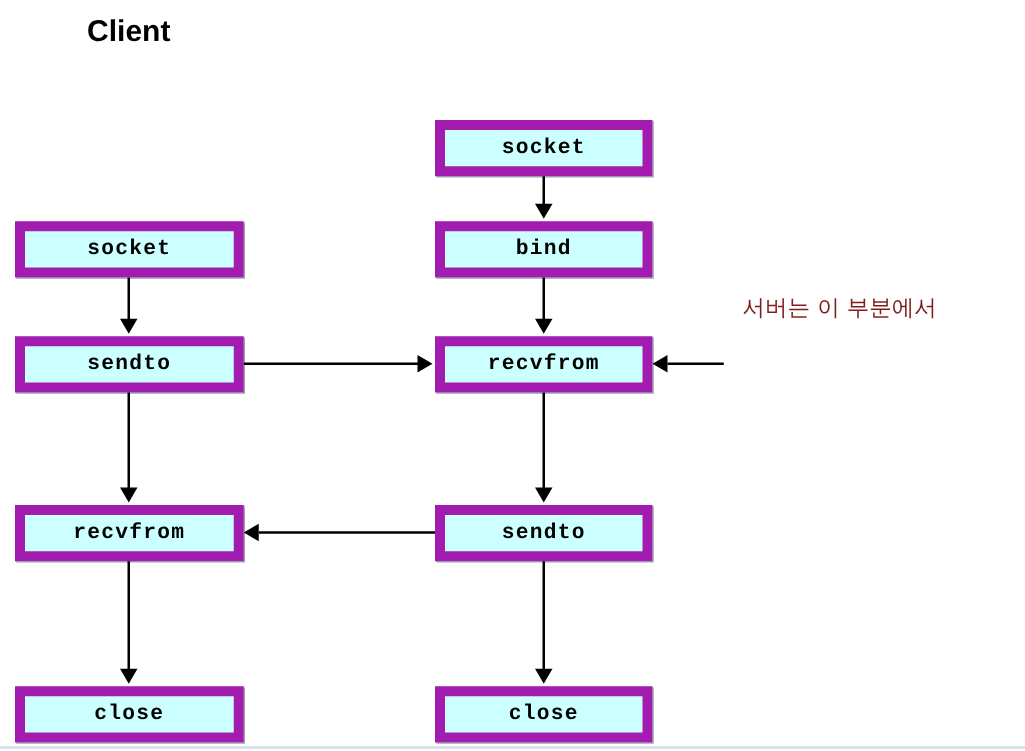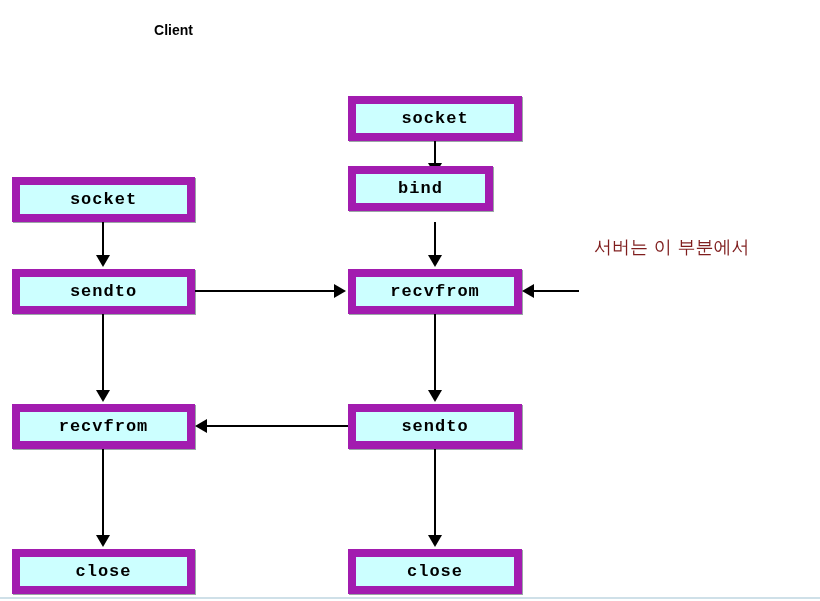--- a/index.html
+++ b/index.html
@@ -14,26 +14,25 @@
     background: #ffffff;
     overflow: hidden;
     font-family: "Liberation Sans", sans-serif;
   }
 
   
   .col-header {
     position: absolute;
     font-family: "Liberation Sans", sans-serif;
     font-weight: bold;
-    font-size: 14px;
+    font-size: 24px;
     color: #000000;
-    text-align: right;
+    text-align: center;
     white-space: nowrap;
     letter-spacing: 0px;
-    margin-top: 10px;
   }
 
   
   .node {
     position: absolute;
     box-sizing: border-box;
     background: #ccffff;
     border: 8px solid #a21caf;
     box-shadow: 1px 1px 0 0 #9aa6a6;
     display: flex;
@@ -111,21 +110,21 @@
 <div id="canvas">
 
   <div class="col-header" style="left:13px; top:12px; width:180px;">Client</div>
 
   <div class="node" style="left:348px; top:96px; width:174px; height:45px;">
     <span class="node-label">socket</span>
   </div>
   <div class="vline" style="left:434px; top:141px; height:24px;"></div>
   <div class="arrow-down" style="left:428px; top:163px;"></div>
 
-  <div class="node" style="left:348px; top:166px; width:145px; height:45px;">
+  <div class="node" style="left:348px; top:177px; width:174px; height:45px;">
     <span class="node-label">bind</span>
   </div>
   <div class="vline" style="left:434px; top:222px; height:35px;"></div>
   <div class="arrow-down" style="left:428px; top:255px;"></div>
 
   <div class="node" style="left:348px; top:269px; width:174px; height:45px;">
     <span class="node-label">recvfrom</span>
   </div>
   <div class="vline" style="left:434px; top:314px; height:78px;"></div>
   <div class="arrow-down" style="left:428px; top:390px;"></div>

